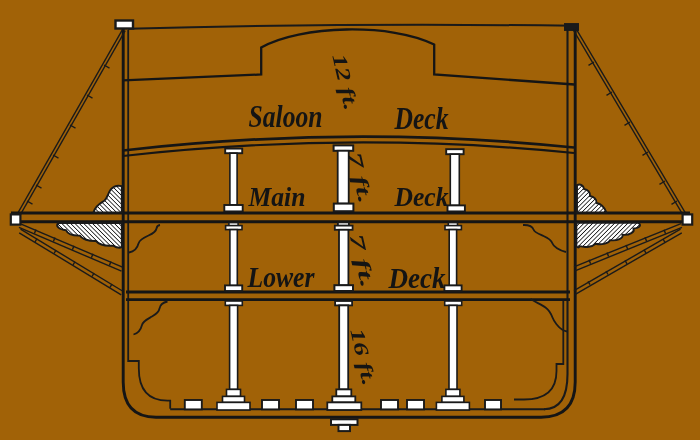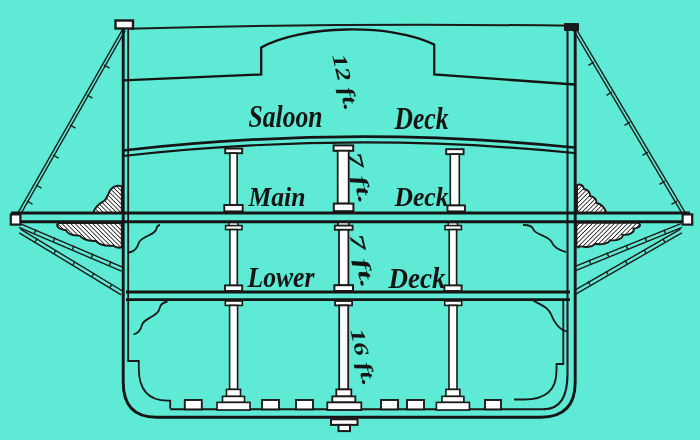--- a/index.html
+++ b/index.html
@@ -1,16 +1,16 @@
 <!DOCTYPE html>
 <html><head>
 <meta charset="utf-8">
 <style>
   html,body{margin:0;padding:0;background:#ffffff;}
-  .wrap{width:700px;height:440px;position:relative;overflow:hidden;background:#5eead4;}
+  .wrap{width:700px;height:440px;position:relative;overflow:hidden;background:#a16207;}
   svg{display:block;}
   text{font-family:"Liberation Serif", serif;font-style:italic;font-weight:bold;fill:#141414;}
 </style>
 </head>
 <body>
 
 <div class="wrap">
 <svg width="700" height="440" viewBox="0 0 700 440">
 <defs>
   <pattern id="hatchL" width="3.1" height="3.1" patternUnits="userSpaceOnUse" patternTransform="rotate(-45)">

